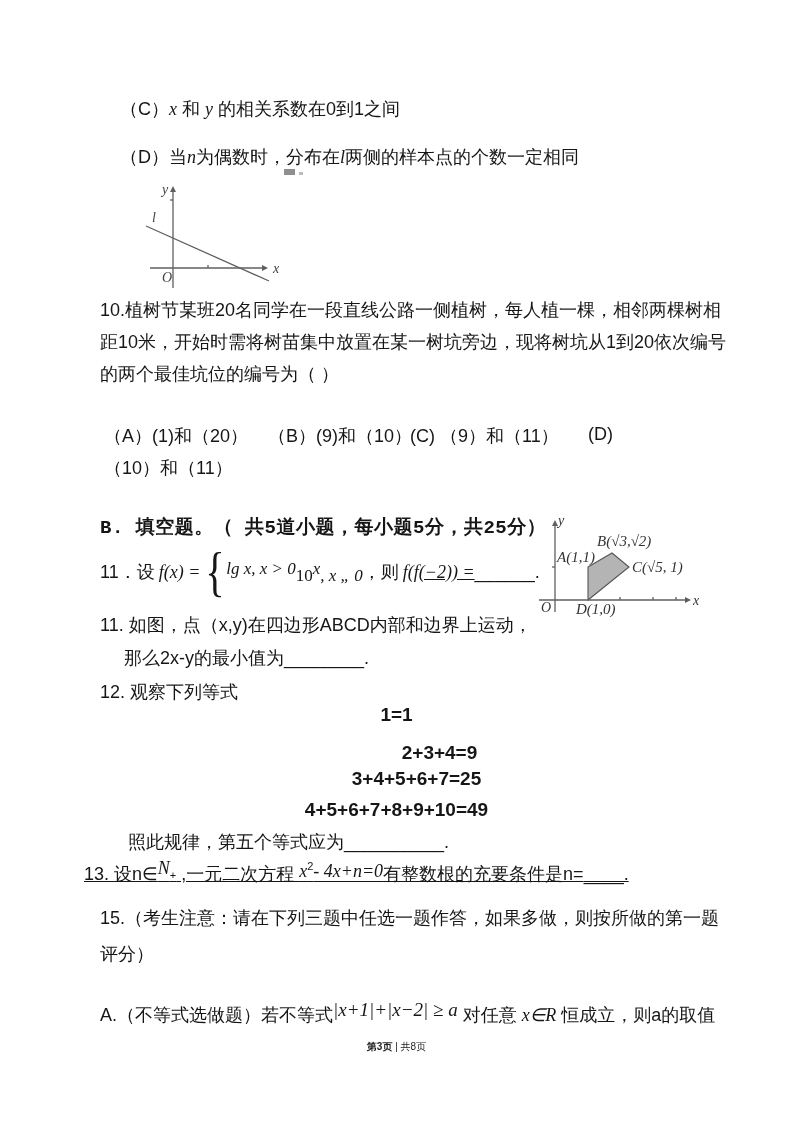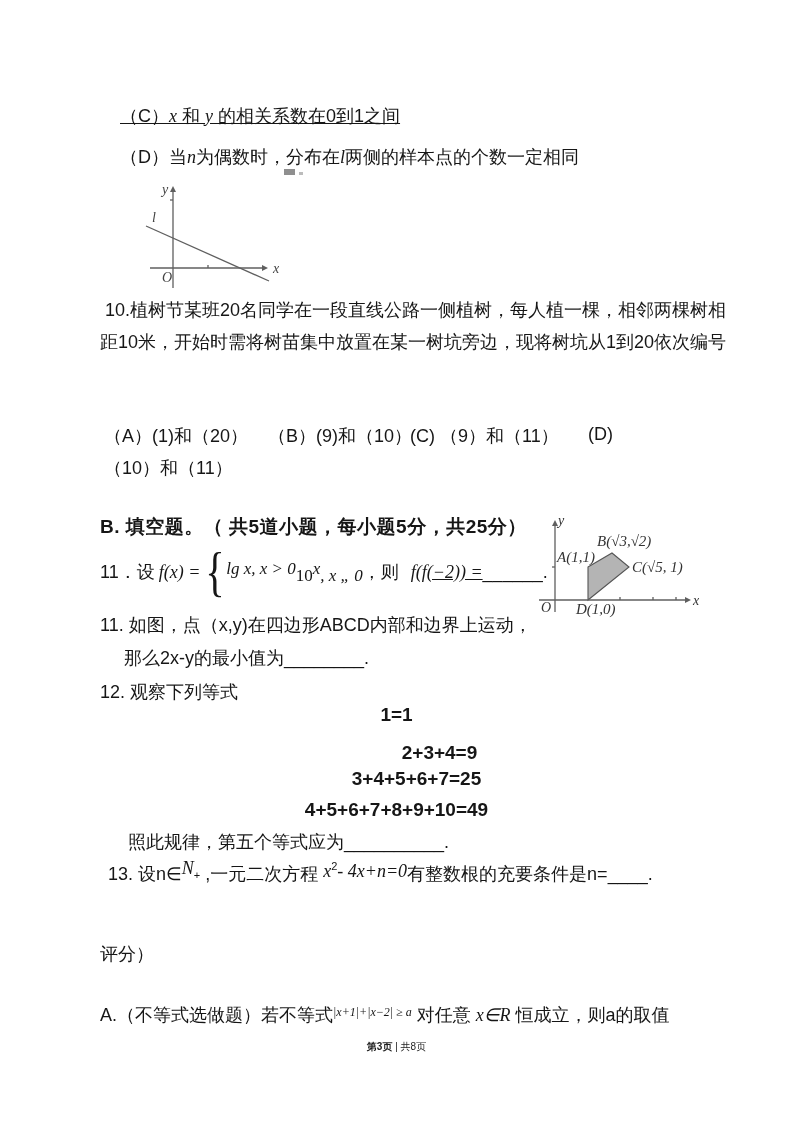--- a/index.html
+++ b/index.html
@@ -5,41 +5,41 @@
   html,body{margin:0;padding:0;background:#ffffff;}
   .page{
     position:relative;width:793px;height:1122px;background:#fff;
     font-family:"Liberation Sans", sans-serif;color:#161616;font-size:18px;
     overflow:hidden;
   }
   .abs{position:absolute;white-space:nowrap;}
   .mi{font-family:"Liberation Serif", serif;font-style:italic;}
   .mr{font-family:"Liberation Serif", serif;}
   .raised{position:relative;top:-6px;}
-  .mathline{font-family:"Liberation Serif", serif;font-style:italic;position:relative;top:-5px;font-size:12px;}
+  .mathline{font-family:"Liberation Serif", serif;font-style:italic;position:relative;top:-5px;font-size:19px;}
   sup{font-size:11px;}
   sub{font-size:11px;}
-  .q10line{line-height:32px;white-space:nowrap;text-align:right;}
+  .q10line{line-height:32px;white-space:nowrap;}
   .bold-head{font-weight:bold;font-size:19px;letter-spacing:0.5px;}
   .eq{position:absolute;left:0;width:100%;text-align:center;font-weight:bold;font-size:19px;}
   .q11a-row{display:flex;align-items:center;}
   .brace{font-family:"Liberation Serif", serif;font-size:54px;font-weight:400;line-height:50px;transform:scaleX(.75);margin:0 -2px 0 2px;}
   .cases{display:inline-flex;flex-direction:row;font-size:17px;line-height:25px;}
   .cases .mi, .cases .mr{font-size:17px;}
   .blank{letter-spacing:0;}
   .footer{position:absolute;left:0;width:100%;text-align:center;font-size:10px;color:#1d1d1d;}
   .artifact{position:absolute;background:#6a6a6a;opacity:.75;}
   svg text{font-family:"Liberation Serif", serif;}
 </style>
 </head>
 <body>
 
 <div class="page">
 
-  <div class="abs" style="top:104px;left:120px;text-decoration:underline;">
+  <div class="abs" style="top:97px;left:120px;">
     <span>（C）</span><span class="mi">x</span><span> 和 </span><span class="mi">y</span><span> 的相关系数在0到1之间</span>
   </div>
 
   <div class="abs" style="top:145px;left:120px;">
     <span>（D）当</span><span class="mi">n</span><span>为偶数时，分布在</span><span class="mi">l</span><span>两侧的样本点的个数一定相同</span>
   </div>
 
   <div class="artifact" style="left:284px;top:169px;width:11px;height:6px;"></div>
   <div class="artifact" style="left:299px;top:172px;width:4px;height:3px;opacity:.45;"></div>
 
@@ -55,42 +55,43 @@
     </g>
     <text x="24" y="18" font-size="14" font-style="italic" fill="#444">y</text>
     <text x="14" y="46" font-size="14" font-style="italic" fill="#444">l</text>
     <text x="24" y="106" font-size="14" font-style="italic" fill="#444">O</text>
     <text x="135" y="97" font-size="14" font-style="italic" fill="#444">x</text>
   </svg>
 
   <div class="abs" style="top:294px;left:100px;">
     <div class="q10line">10.植树节某班20名同学在一段直线公路一侧植树，每人植一棵，相邻两棵树相</div>
     <div class="q10line">距10米，开始时需将树苗集中放置在某一树坑旁边，现将树坑从1到20依次编号</div>
+    <div class="q10line">的两个最佳坑位的编号为（  ）</div>
   </div>
 
   <div class="abs" style="top:424px;left:100px;width:600px;height:24px;">
     <span class="abs" style="left:4px;top:0;">（A）(1)和（20）</span>
     <span class="abs" style="left:168px;top:0;">（B）(9)和（10）</span>
     <span class="abs" style="left:310px;top:0;">(C) （9）和（11）</span>
     <span class="abs" style="left:488px;top:0;">(D)</span>
   </div>
   <div class="abs" style="top:456px;left:104px;">（10）和（11）</div>
 
-  <div class="abs bold-head" style="top:514px;left:100px;">B. 填空题。（ 共5道小题，每小题5分，共25分）</div>
+  <div class="abs bold-head" style="top:514px;left:100px;font-family:Liberation Mono, monospace;">B. 填空题。（ 共5道小题，每小题5分，共25分）</div>
 
   <div class="abs q11a-row" style="top:543px;left:100px;height:58px;">
     <span>11．设</span>
     <span class="mi" style="margin-left:4px;">f(x) =</span>
     <span class="brace">{</span>
     <span class="cases">
       <span class="mi">lg x, x &gt; 0</span>
       <span><span class="mr">10</span><sup class="mi">x</sup><span class="mi">, x „  0</span></span>
     </span>
     <span>，则</span>
-    <span class="mi" style="margin-left:12px;text-decoration:underline;">f(f(−2)) =</span>
+    <span class="mi" style="margin-left:4px;text-decoration:underline;">f(f(−2)) =</span>
     <span class="blank">______</span>
     <span>.</span>
   </div>
 
   <svg class="abs" style="left:531px;top:510px;" width="172" height="110" viewBox="0 0 172 110">
     <polygon points="57,57 81,43 98,57 57,90" fill="#b4b4b4" stroke="#555" stroke-width="1.1"></polygon>
     <g stroke="#5f5f5f" stroke-width="1.3" fill="none">
       <line x1="24" y1="102" x2="24" y2="12"></line>
       <path d="M24 10 l-3 6 l6 0 z" fill="#5f5f5f" stroke="none"></path>
       <line x1="8" y1="90" x2="158" y2="90"></line>
@@ -112,24 +113,25 @@
   <div class="abs" style="top:613px;left:100px;">11. 如图，点（x,y)在四边形ABCD内部和边界上运动，</div>
   <div class="abs" style="top:646px;left:124px;">那么2x-y的最小值为________.</div>
 
   <div class="abs" style="top:680px;left:100px;">12. 观察下列等式</div>
   <div class="eq" style="top:704px;">1=1</div>
   <div class="eq" style="top:742px;padding-left:43px;">2+3+4=9</div>
   <div class="eq" style="top:768px;padding-left:20px;">3+4+5+6+7=25</div>
   <div class="eq" style="top:799px;">4+5+6+7+8+9+10=49</div>
   <div class="abs" style="top:830px;left:128px;">照此规律，第五个等式应为__________.</div>
 
-  <div class="abs" style="top:862px;left:108px;">
+  <div class="abs" style="top:862px;left:84px;text-decoration:underline;">
     <span>13. 设n∈</span><span class="raised"><span class="mi">N</span><sub>+</sub></span><span> ,一元二次方程 </span><span class="raised" style="top:-3px;"><span class="mi">x</span><sup>2</sup><span class="mi">- 4x+n=0</span></span><span>有整数根的充要条件是n=</span><span class="blank">____.</span>
   </div>
 
+  <div class="abs" style="top:900px;left:100px;line-height:36px;">15.（考生注意：请在下列三题中任选一题作答，如果多做，则按所做的第一题</div>
   <div class="abs" style="top:936px;left:100px;line-height:36px;">评分）</div>
 
   <div class="abs" style="top:1003px;left:100px;">
     <span>A.（不等式选做题）若不等式</span><span class="mathline">|x+1|+|x−2| ≥ a</span><span> 对任意 </span><span class="mi">x∈R</span><span> 恒成立，则a的取值</span>
   </div>
 
   <div class="footer" style="top:1040px;">
     <span style="font-weight:bold;">第3页</span>
     <span>|</span>
     <span>共8页</span>

